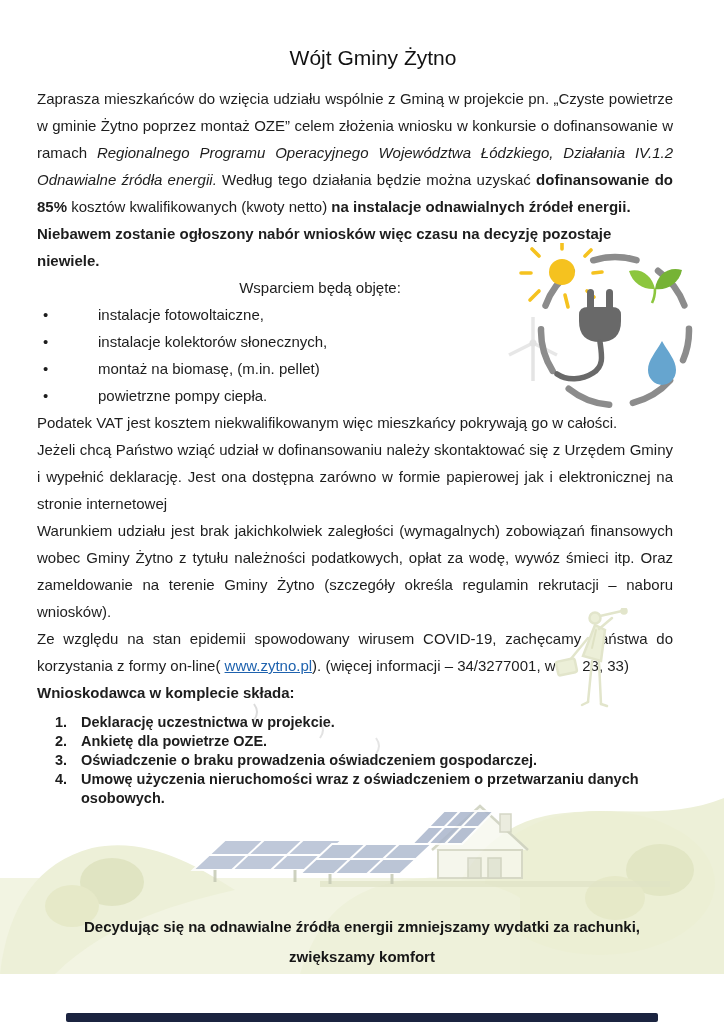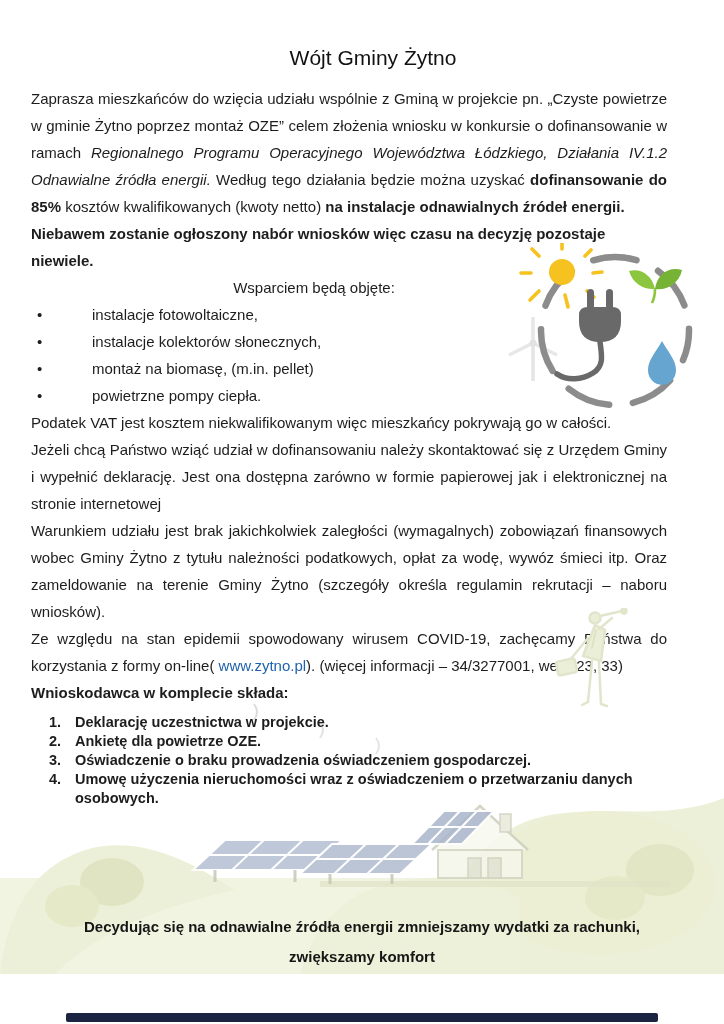--- a/index.html
+++ b/index.html
@@ -6,34 +6,34 @@
   .page{
     position:relative;width:724px;height:1024px;overflow:hidden;
     background:#ffffff;color:#1d1d1d;
     font-family:"Liberation Sans","DejaVu Sans",sans-serif;
     font-size:15px;line-height:27px;
   }
   .title{
     position:absolute;top:44px;left:0;width:724px;text-align:center;
     font-size:21px;font-weight:normal;color:#111;line-height:27px;padding-left:11px;
   }
-  .col{position:absolute;top:85px;left:31px;width:636px;}
+  .col{position:absolute;top:85px;left:37px;width:636px;}
   .col p{margin:0;}
   .just{text-align:justify;}
   .b{font-weight:bold;}
   .i{font-style:italic;}
   .support-heading{text-align:center;padding-right:70px;}
   .bullets .row{display:flex;line-height:27px;}
   .bullets .dot{width:55px;padding-left:6px;}
   .bullets .btxt{flex:1;}
   .deadline-row{display:flex;align-items:baseline;height:33px;line-height:33px;}
   .deadline-row .urzedu{width:128px;line-height:27px;}
   .deadline{flex:1;text-align:center;font-size:19px;font-weight:bold;
     color:var(--c-deadline_red,#e8432e);padding-right:68px;}
-  .link{color:var(--c-link_blue,#1e62ae);cursor:pointer;}
+  .link{color:var(--c-link_blue,#1e62ae);text-decoration:underline;cursor:pointer;}
   .checklist-heading{margin-top:50px;font-weight:bold;}
   .checklist{margin-top:7px;padding-left:18px;}
   .checklist .row{display:flex;line-height:19px;font-weight:bold;font-size:14.5px;}
   .checklist .num{width:26px;}
   .checklist .ctxt{flex:1;}
   .footer-text{
     position:absolute;top:864px;left:52px;width:620px;z-index:3;
     text-align:center;font-weight:bold;line-height:30px;color:#161616;margin-top:48px;
   }
   .cycle-illustration{position:absolute;left:503px;top:243px;width:218px;height:168px;z-index:1;}

